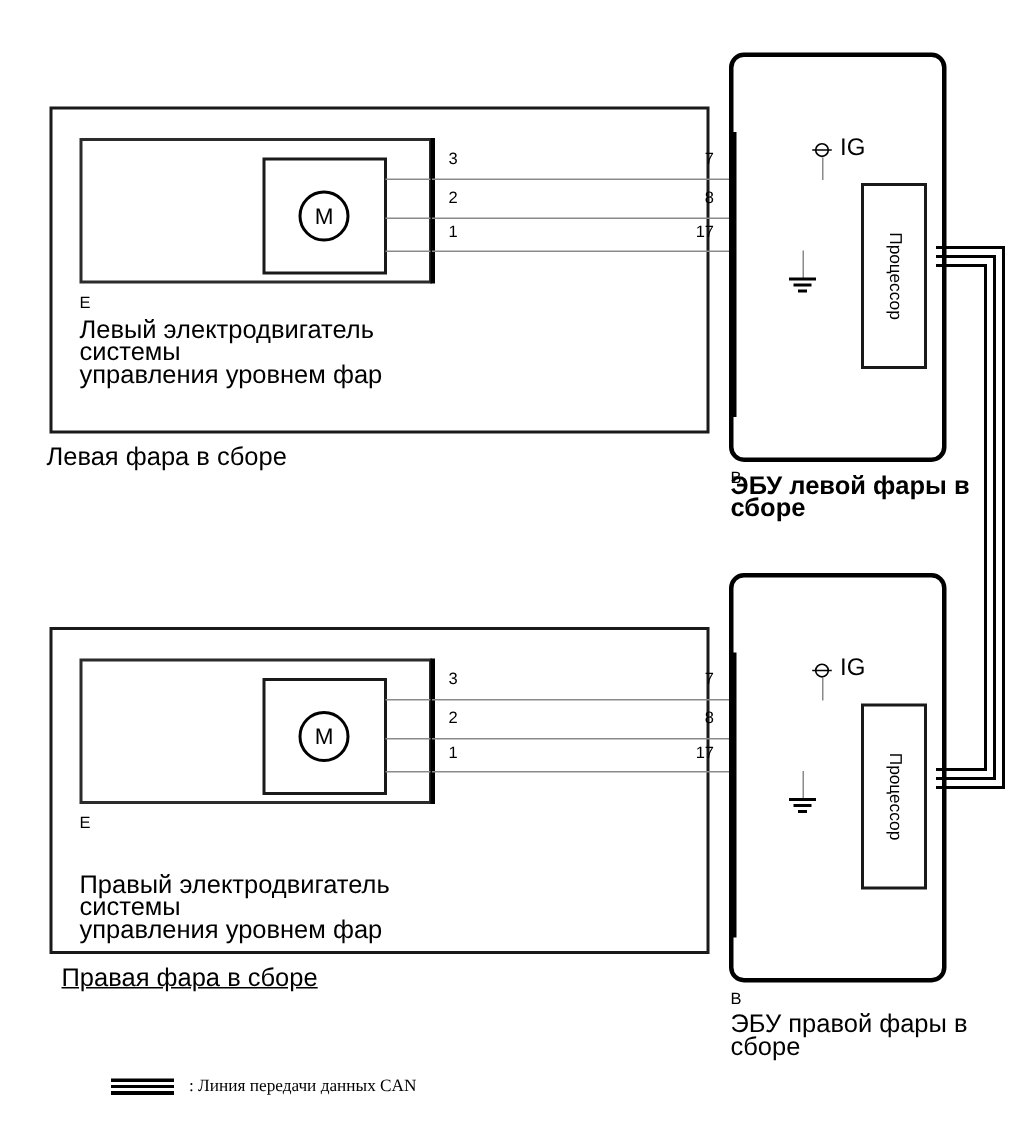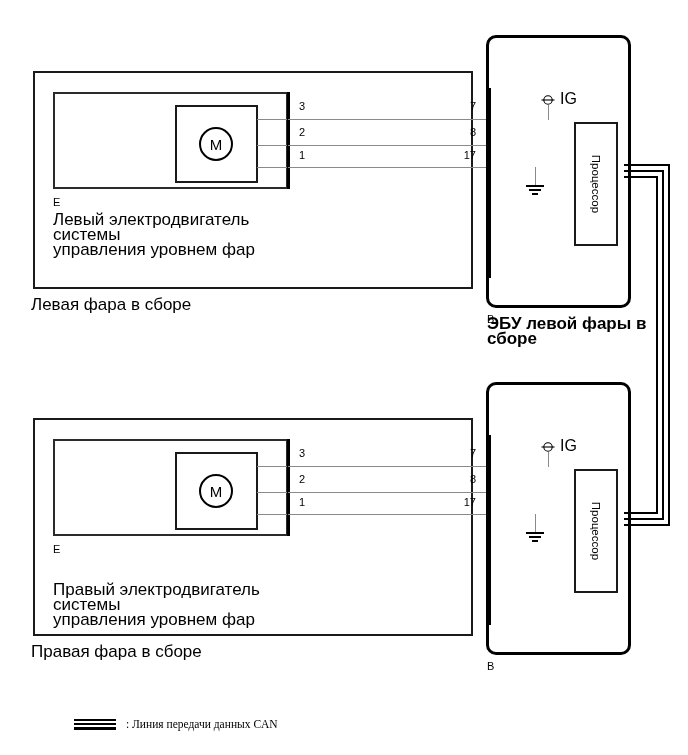--- a/index.html
+++ b/index.html
@@ -264,23 +264,24 @@
 
   <div class="abs box-proc" style="left:574px; top:469px; width:44px; height:124px;">
     <div class="proc-wrap">
       <span class="proc-label">Процессор</span>
     </div>
   </div>
 
   <div class="abs txt-sm" style="left:53px; top:543px;">E</div>
   <div class="abs txt" style="left:53px; top:582px; width:240px;">Правый электродвигатель системы
 управления уровнем фар</div>
-  <div class="abs txt" style="left:31px; top:644px;">Правая фара в сборе</div>
+  <div class="abs txt" style="left:41px; top:644px;text-decoration:underline;">Правая фара в сборе</div>
 
   <div class="abs txt-sm" style="left:487px; top:660px;">B</div>
+  <div class="abs txt" style="left:487px; top:675px;">ЭБУ правой фары в сборе</div>
 
   <svg class="abs can" style="left:624px; top:155px; width:64px; height:380px;" viewBox="0 0 64 380">
     <path d="M 0 10 H 45 V 370 H 0"></path>
     <path d="M 0 16 H 39 V 364 H 0"></path>
     <path d="M 0 22 H 33 V 358 H 0"></path>
   </svg>
 
   <div class="abs legend-bar" style="left:74px; top:719px;"></div>
   <div class="abs legend-text" style="left:126px; top:718px;font-family:Liberation Serif, serif;">: Линия передачи данных CAN</div>
 

